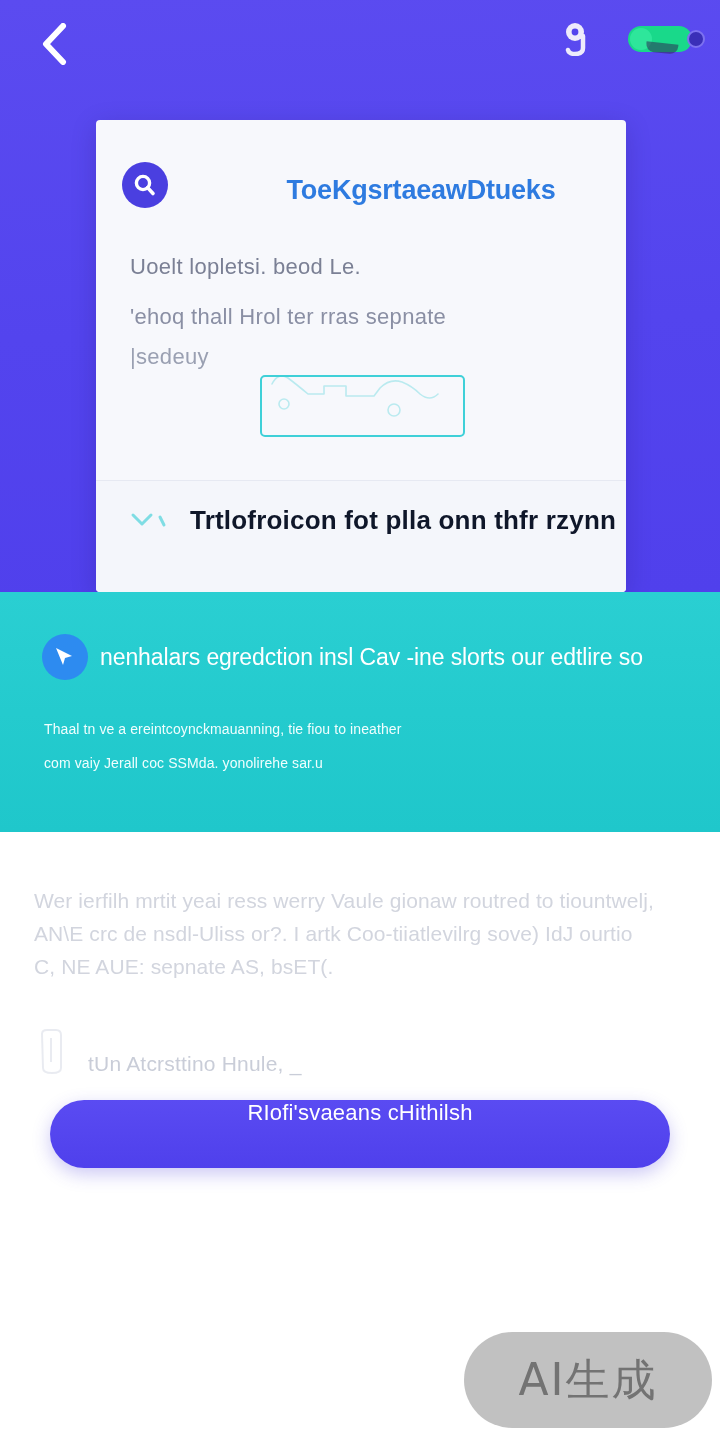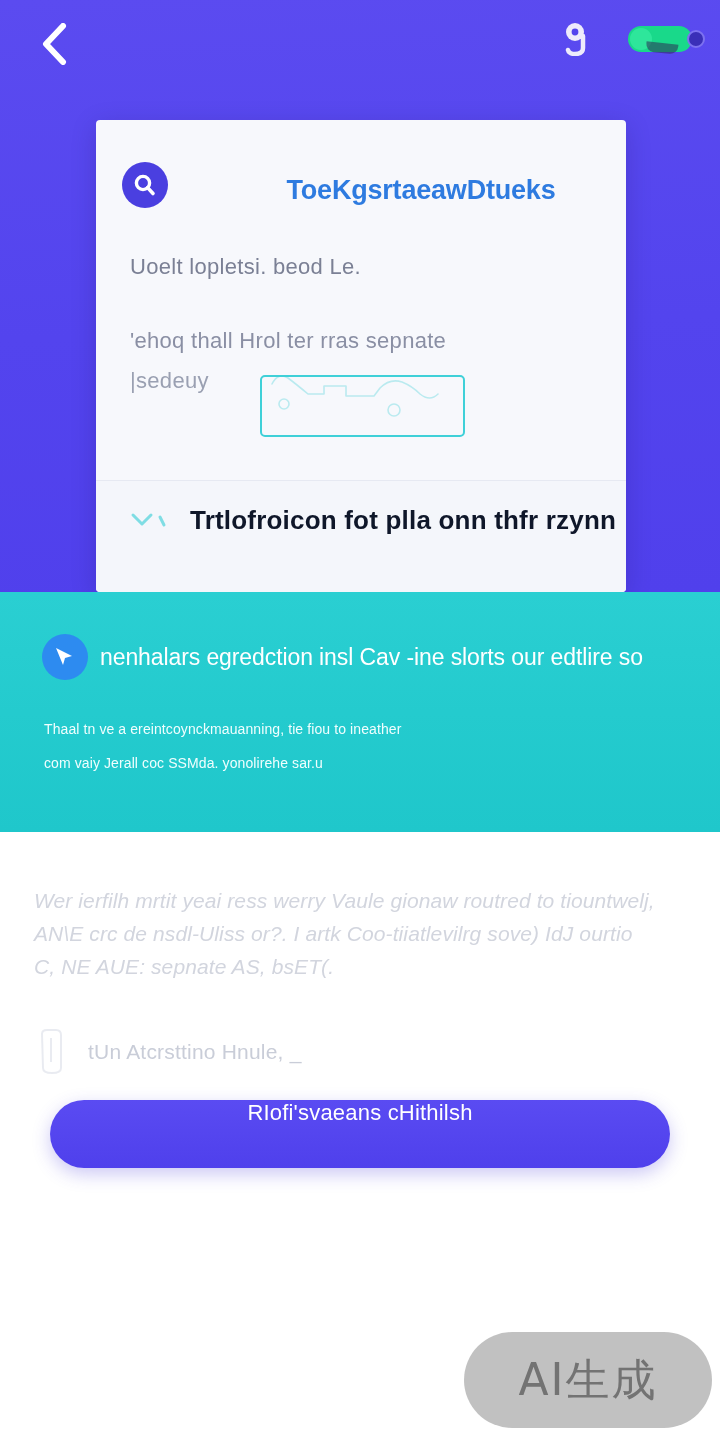--- a/index.html
+++ b/index.html
@@ -95,21 +95,21 @@
     filter:blur(.35px);
   }
   .card-body {
     position:relative; padding:0 34px;
   }
   .cb-line {
     color:#8E93A8; font-size:22px; letter-spacing:.3px;
     filter:blur(.45px);
   }
   .cb-line.l1 { margin-top:22px; color:#7b8095; }
-  .cb-line.l2 { margin-top:48px; color:#8a8fa4; }
+  .cb-line.l2 { margin-top:24px; color:#8a8fa4; }
   .cb-line.l3 { margin-top:14px; color:#9aa0b2; }
 
   .sketch-box {
     position:absolute; left:260px; top:375px;
     width:205px; height:62px;
     border:2px solid #3FD0D8;
     border-radius:5px;
     background:transparent;
     z-index:5;
   }
@@ -172,25 +172,25 @@
   .lower {
     position:absolute; left:0; top:832px; width:720px; height:608px;
     background:#FFFFFF;
   }
   .lower-para {
     position:absolute; left:34px; top:52px; width:660px;
     color:#D2D5DE; font-size:21px; line-height:33px;
     letter-spacing:.1px;
     filter:blur(.4px);
   }
-  .lower-para span { display:block;font-style:italic; }
+  .lower-para span { display:block; }
 
   .hint-row {
     position:absolute; left:32px; top:196px;
-    display:flex; align-items:center; gap:18px;
+    display:flex; align-items:flex-end; gap:18px;
   }
   .hint-icon { width:38px; height:48px; flex:none; opacity:.55; }
   .hint-text {
     color:#C9CDD8; font-size:21px; letter-spacing:.2px;
     filter:blur(.45px); white-space:nowrap;
   }
 
   .cta {
     position:absolute; left:50px; top:268px;
     width:620px; height:68px;

